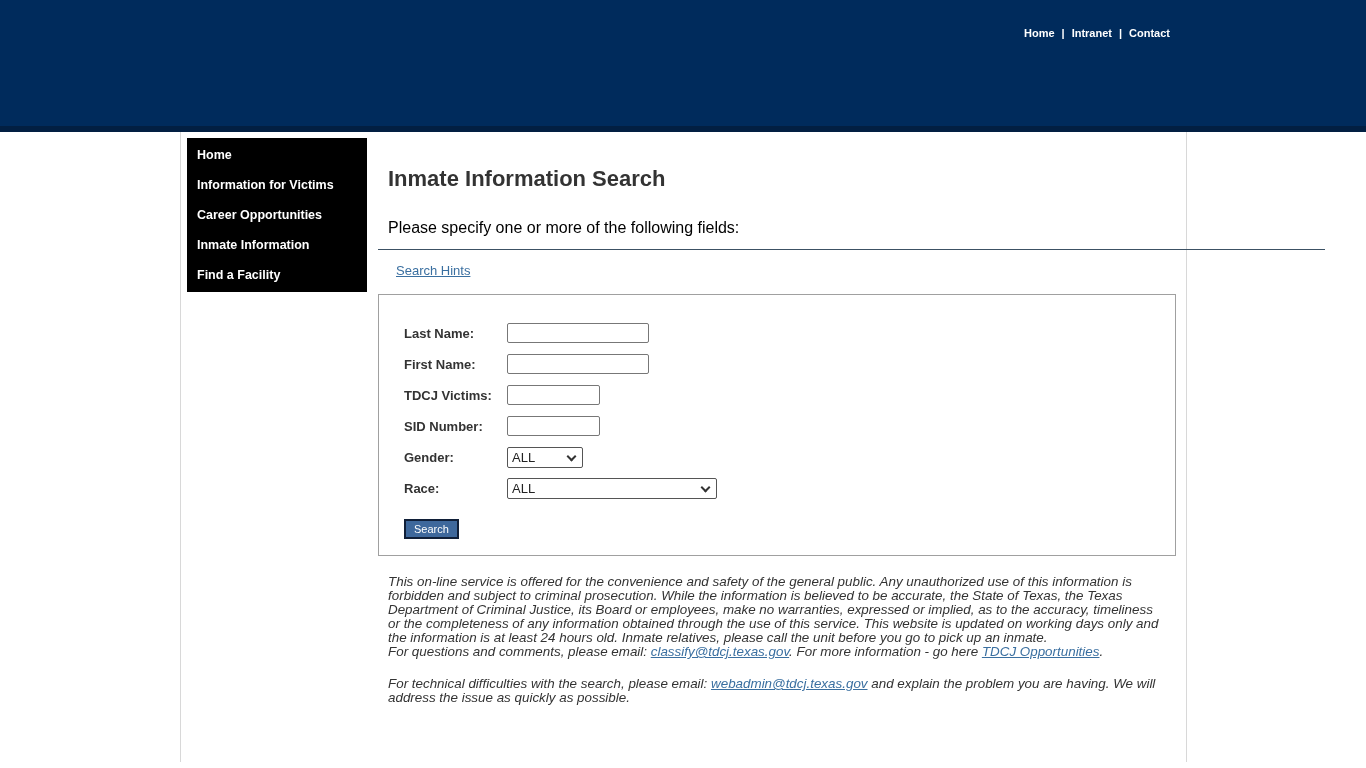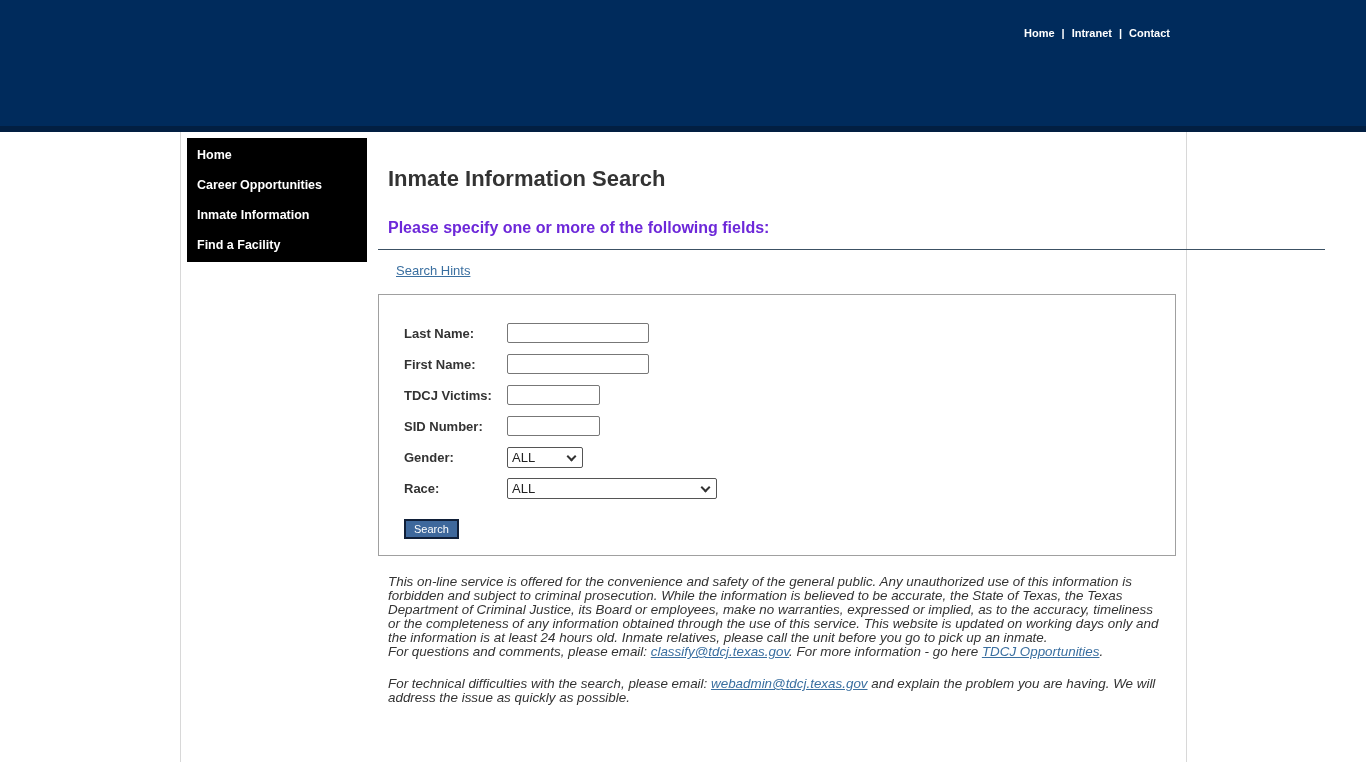--- a/index.html
+++ b/index.html
@@ -76,22 +76,22 @@
     color: #333333;
   }
   .subtitle-wrap {
     margin-top: 27px;
     border-bottom: 1px solid #3c5164;
   }
   .subtitle {
     margin: 0;
     padding: 0 0 12px 10px;
     font-size: 16px;
-    font-weight: bold;
-    color: #6d28d9;
+    font-weight: normal;
+    color: #000000;
   }
   .search-hints {
     display: inline-block;
     margin: 13px 0 0 18px;
     font-size: 13px;
     color: #3A6FA0;
     text-decoration: underline;
     cursor: pointer;
   }
 
@@ -188,20 +188,21 @@
 <div class="header">
   <div class="top-nav">
     <a>Home</a><span class="sep">|</span><a>Intranet</a><span class="sep">|</span><a>Contact</a>
   </div>
 </div>
 
 <div class="container">
 
   <div class="sidebar">
     <div class="sidebar-item">Home</div>
+    <div class="sidebar-item">Information for Victims</div>
     <div class="sidebar-item">Career Opportunities</div>
     <div class="sidebar-item">Inmate Information</div>
     <div class="sidebar-item">Find a Facility</div>
   </div>
 
   <div class="main">
 
     <h1 class="page-title">Inmate Information Search</h1>
 
     <div class="subtitle-wrap">

